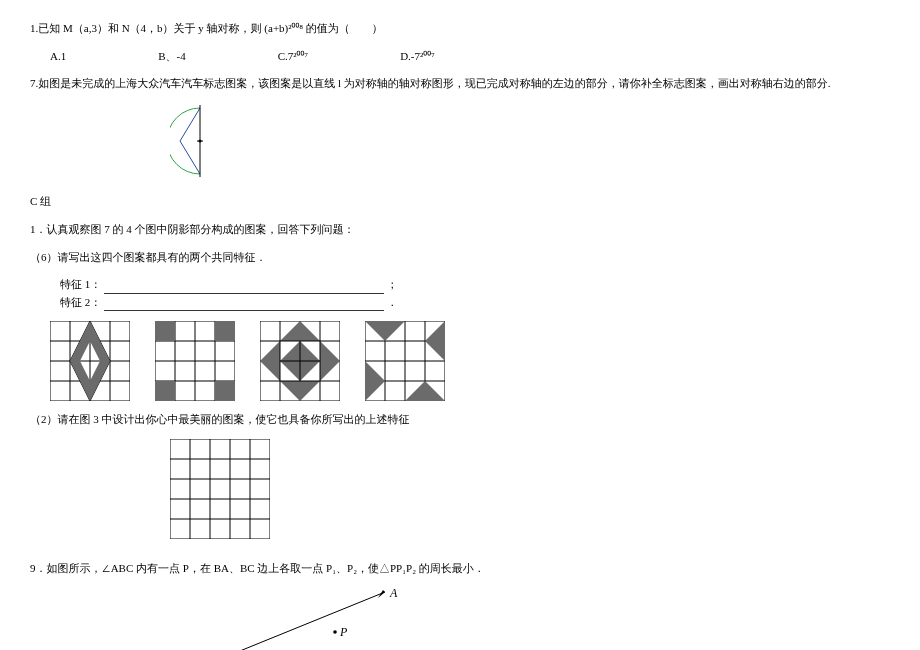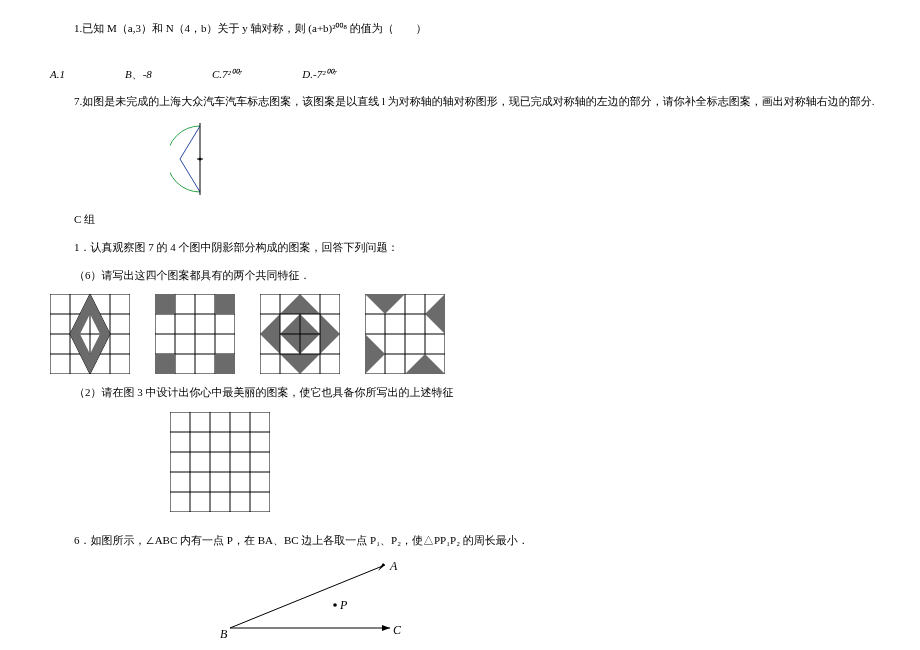--- a/index.html
+++ b/index.html
@@ -5,26 +5,25 @@
     body {
       margin: 0;
       padding: 20px 30px;
       font-family: "SimSun", serif;
       font-size: 11px;
       line-height: 1.6;
       color: #000;
       width: 920px;
       box-sizing: border-box;
     }
-    .q { margin-bottom: 10px; margin-left: 44px; }
+    .q { margin-bottom: 10px; }
     .options {
       display: flex;
-      gap: 60px;
-      margin: 28px 0 10px 20px;
-      font-style: italic;
+      gap: 92px;
+      margin: 10px 0 10px 20px;
     }
     .pattern-row {
       display: flex;
       gap: 25px;
       margin: 10px 0 10px 20px;
     }
     .grid {
       position: relative;
       width: 80px;
       height: 80px;
@@ -42,21 +41,21 @@
     .angle-wrap { margin: 10px 0 10px 180px; }
   </style>
 </head>
 <body>
 
 <div class="q">
   <span>1.已知 M（a,3）和 N（4，b）关于 y 轴对称，则 (a+b)²⁰⁰⁸ 的值为（　　）</span>
 </div>
 <div class="options">
   <span>A.1</span>
-  <span>B、-8</span>
+  <span>B、-4</span>
   <span>C.7²⁰⁰⁷</span>
   <span>D.-7²⁰⁰⁷</span>
 </div>
 
 <div class="q">
   <span>7.如图是未完成的上海大众汽车汽车标志图案，该图案是以直线 l 为对称轴的轴对称图形，现已完成对称轴的左边的部分，请你补全标志图案，画出对称轴右边的部分.</span>
 </div>
 
 <div class="logo-wrap">
   <svg width="60" height="75" viewBox="0 0 60 75">
@@ -65,20 +64,30 @@
     <line x1="30" y1="2" x2="30" y2="74" stroke="#000" stroke-width="1"></line>
     <line x1="27" y1="38" x2="33" y2="38" stroke="#000" stroke-width="1"></line>
     <circle cx="30" cy="38" r="1.5" fill="#000"></circle>
   </svg>
 </div>
 
 <div class="q">C 组</div>
 <div class="q">1．认真观察图 7 的 4 个图中阴影部分构成的图案，回答下列问题：</div>
 <div class="q">（6）请写出这四个图案都具有的两个共同特征．</div>
 <div class="features">
+  <div>
+    <span>特征 1：</span>
+    <span class="underline"></span>
+    <span>；</span>
+  </div>
+  <div>
+    <span>特征 2：</span>
+    <span class="underline"></span>
+    <span>．</span>
+  </div>
 </div>
 
 <div class="pattern-row">
 
   <div class="grid">
     <svg width="80" height="80" viewBox="0 0 80 80">
       <rect x="0" y="0" width="80" height="80" fill="#fff" stroke="#000"></rect>
       <g stroke="#000" stroke-width="1">
         <line x1="20" y1="0" x2="20" y2="80"></line>
           <line x1="40" y1="0" x2="40" y2="80"></line>
@@ -166,21 +175,21 @@
       <line x1="60" y1="0" x2="60" y2="100"></line>
         <line x1="80" y1="0" x2="80" y2="100"></line>
       <line x1="0" y1="20" x2="100" y2="20"></line>
         <line x1="0" y1="40" x2="100" y2="40"></line>
       <line x1="0" y1="60" x2="100" y2="60"></line>
         <line x1="0" y1="80" x2="100" y2="80"></line>
     </g>
   </svg>
 </div>
 
-<div class="q">6．如图所示，∠ABC 内有一点 P，在 BA、BC 边上各取一点 P₁、P₂，使△PP₁P₂ 的周长最小．</div>
+<div class="q">9．如图所示，∠ABC 内有一点 P，在 BA、BC 边上各取一点 P₁、P₂，使△PP₁P₂ 的周长最小．</div>
 
 <div class="angle-wrap">
   <svg width="220" height="80" viewBox="0 0 220 80">
     <line x1="20" y1="68" x2="175" y2="5" stroke="#000" stroke-width="1"></line>
     <polygon points="175,5 168,11 173,3" fill="#000"></polygon>
     <line x1="20" y1="68" x2="180" y2="68" stroke="#000" stroke-width="1"></line>
     <polygon points="180,68 172,71 172,65" fill="#000"></polygon>
     <circle cx="125" cy="45" r="1.8" fill="#000"></circle>
     <text x="180" y="10" font-size="12" font-style="italic">A</text>
     <text x="10" y="78" font-size="12" font-style="italic">B</text>

